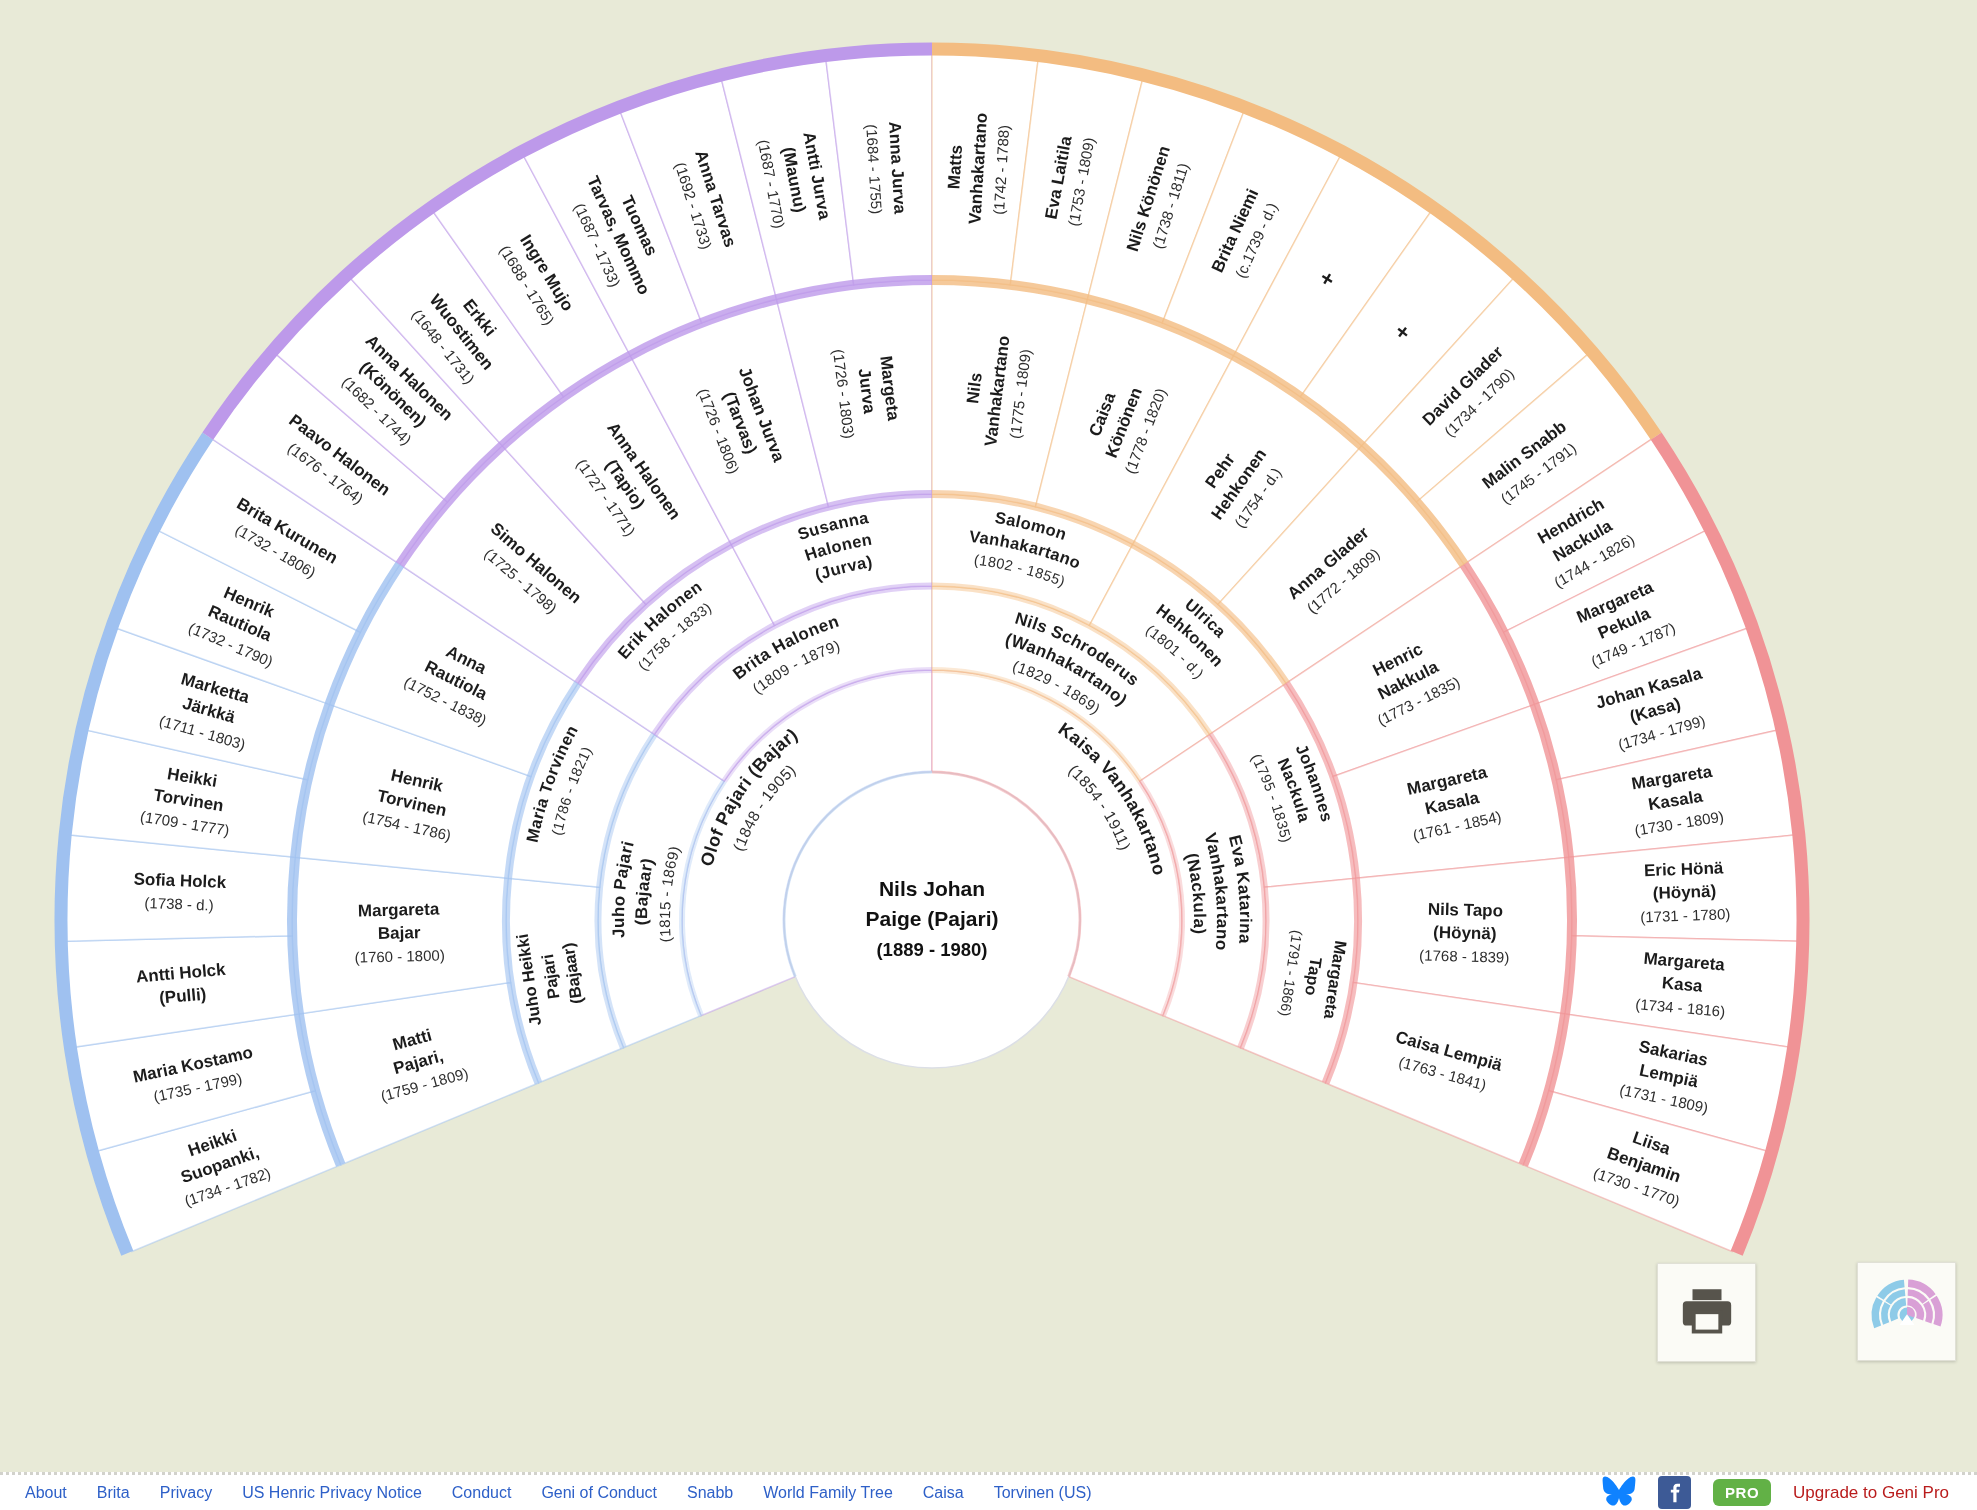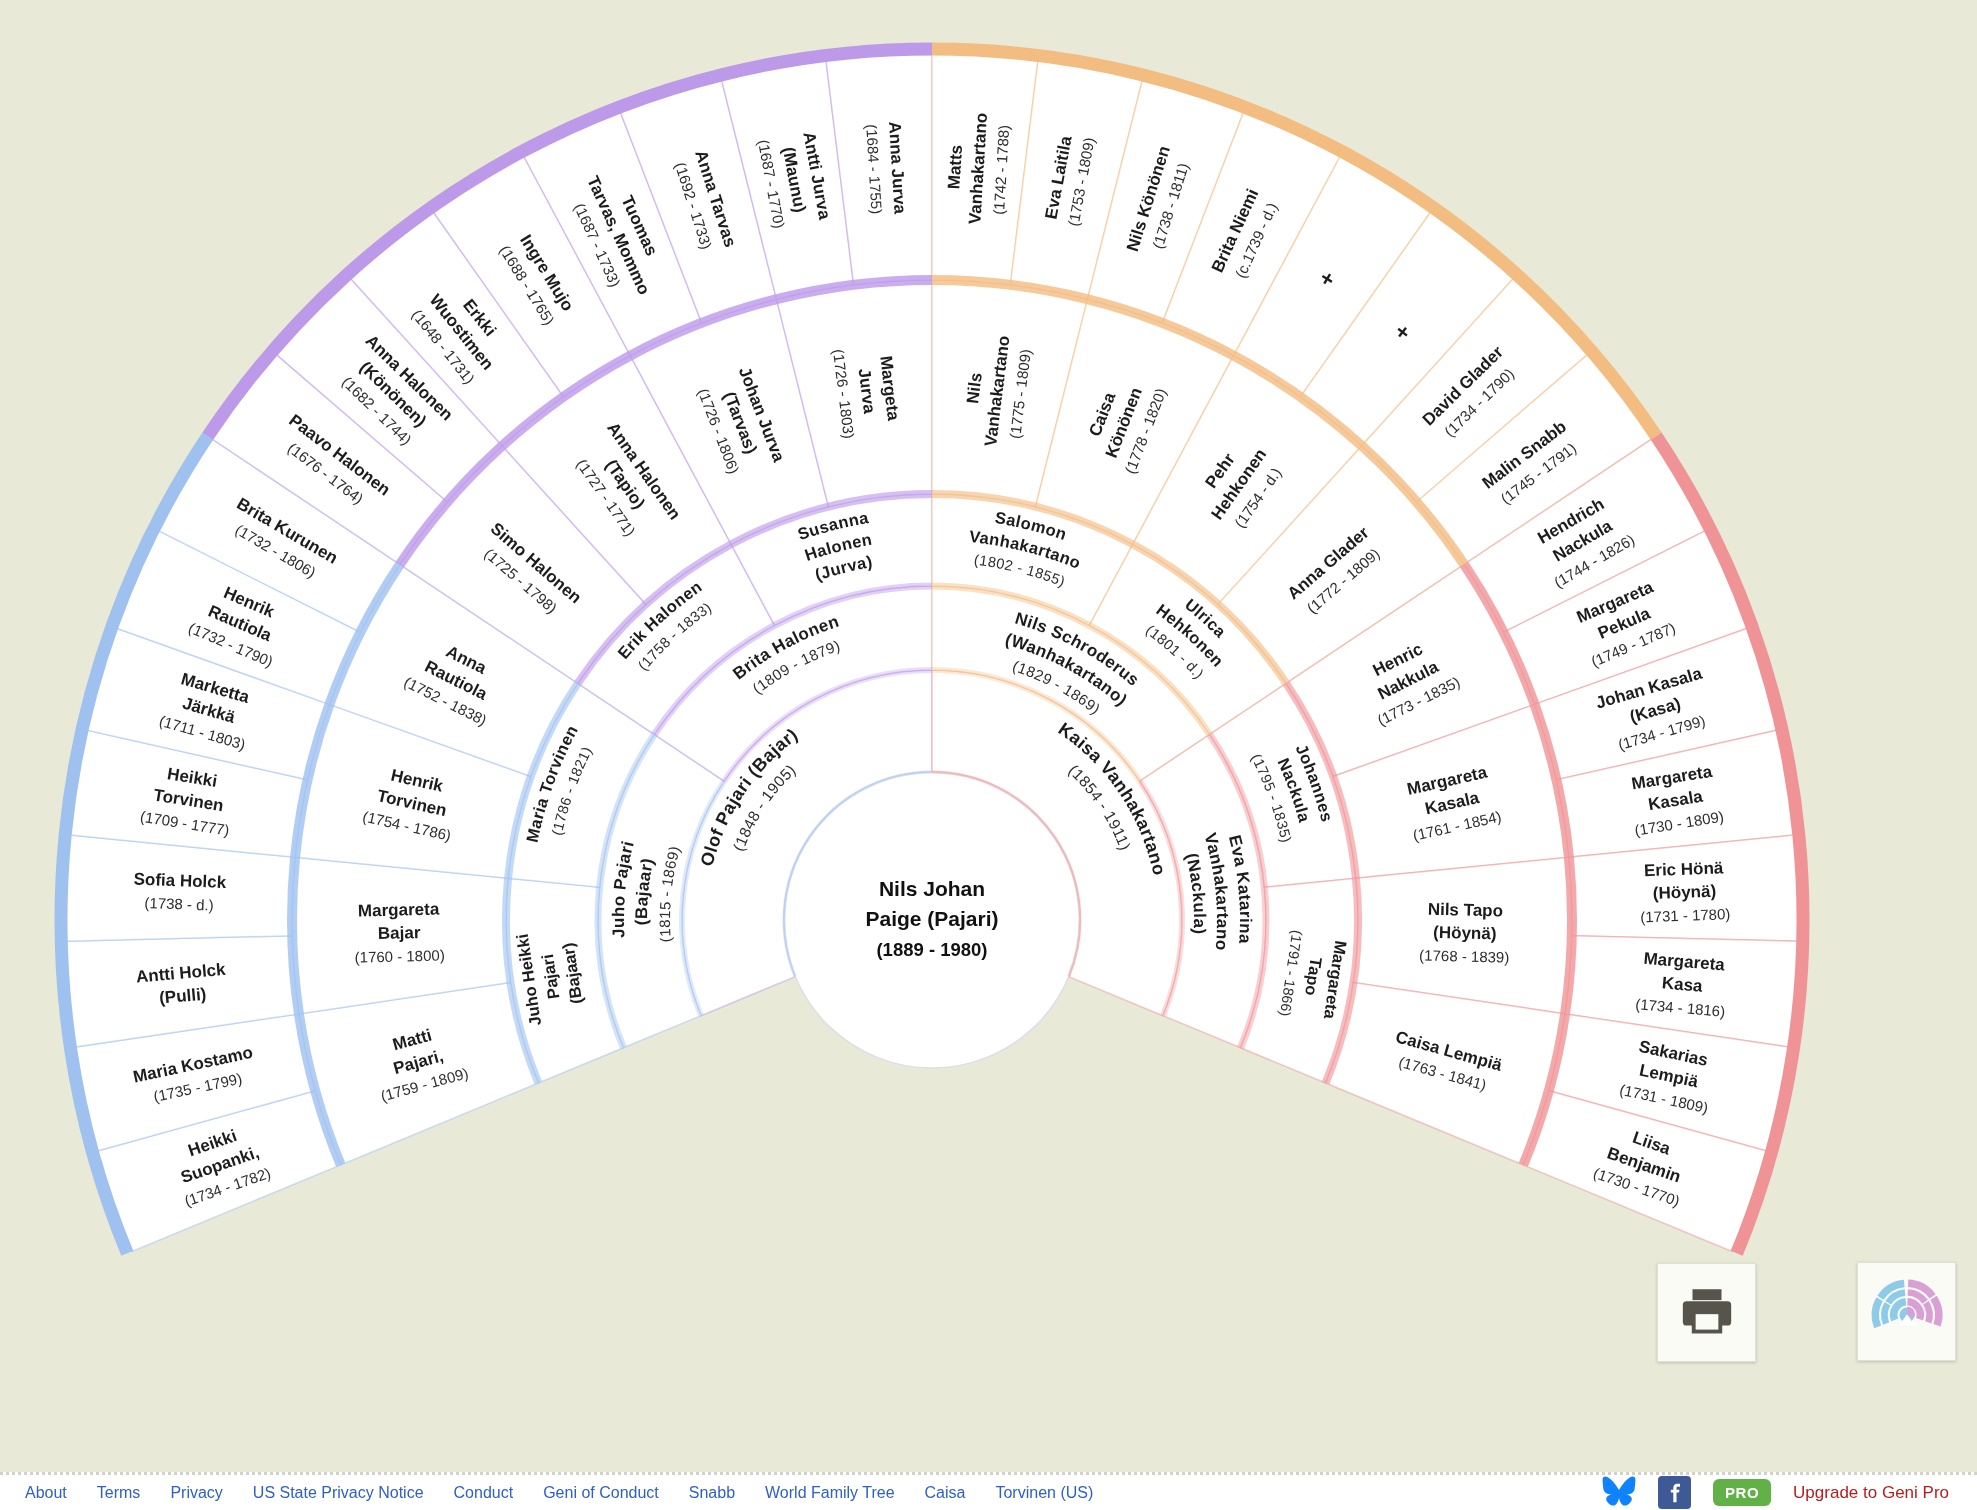--- a/index.html
+++ b/index.html
@@ -544,23 +544,23 @@
           <circle cx="48" cy="54" r="9" fill="#8ecbe8"></circle>
           <path d="M 48 54 L 48 44 A 9 9 0 0 1 56.5 57 Z" fill="#d9a0d6"></path>
           <path d="M 48 53 L 39 66 L 57 66 Z" fill="#fff"></path>
         </svg>
     </span>
   </div>
 
   <div class="footer">
     <nav class="flinks">
       <a href="#">About</a>
-      <a href="#">Terms</a>
+      <a href="#">Brita</a>
       <a href="#">Privacy</a>
-      <a href="#">US State Privacy Notice</a>
+      <a href="#">US Henric Privacy Notice</a>
       <a href="#">Conduct</a>
       <a href="#">Geni of Conduct</a>
       <a href="#">Snabb</a>
       <a href="#">World Family Tree</a>
       <a href="#">Caisa</a>
       <a href="#">Torvinen (US)</a>
     </nav>
     <div class="fright">
       <span>
         <svg width="34" height="30" viewBox="0 0 600 530">

